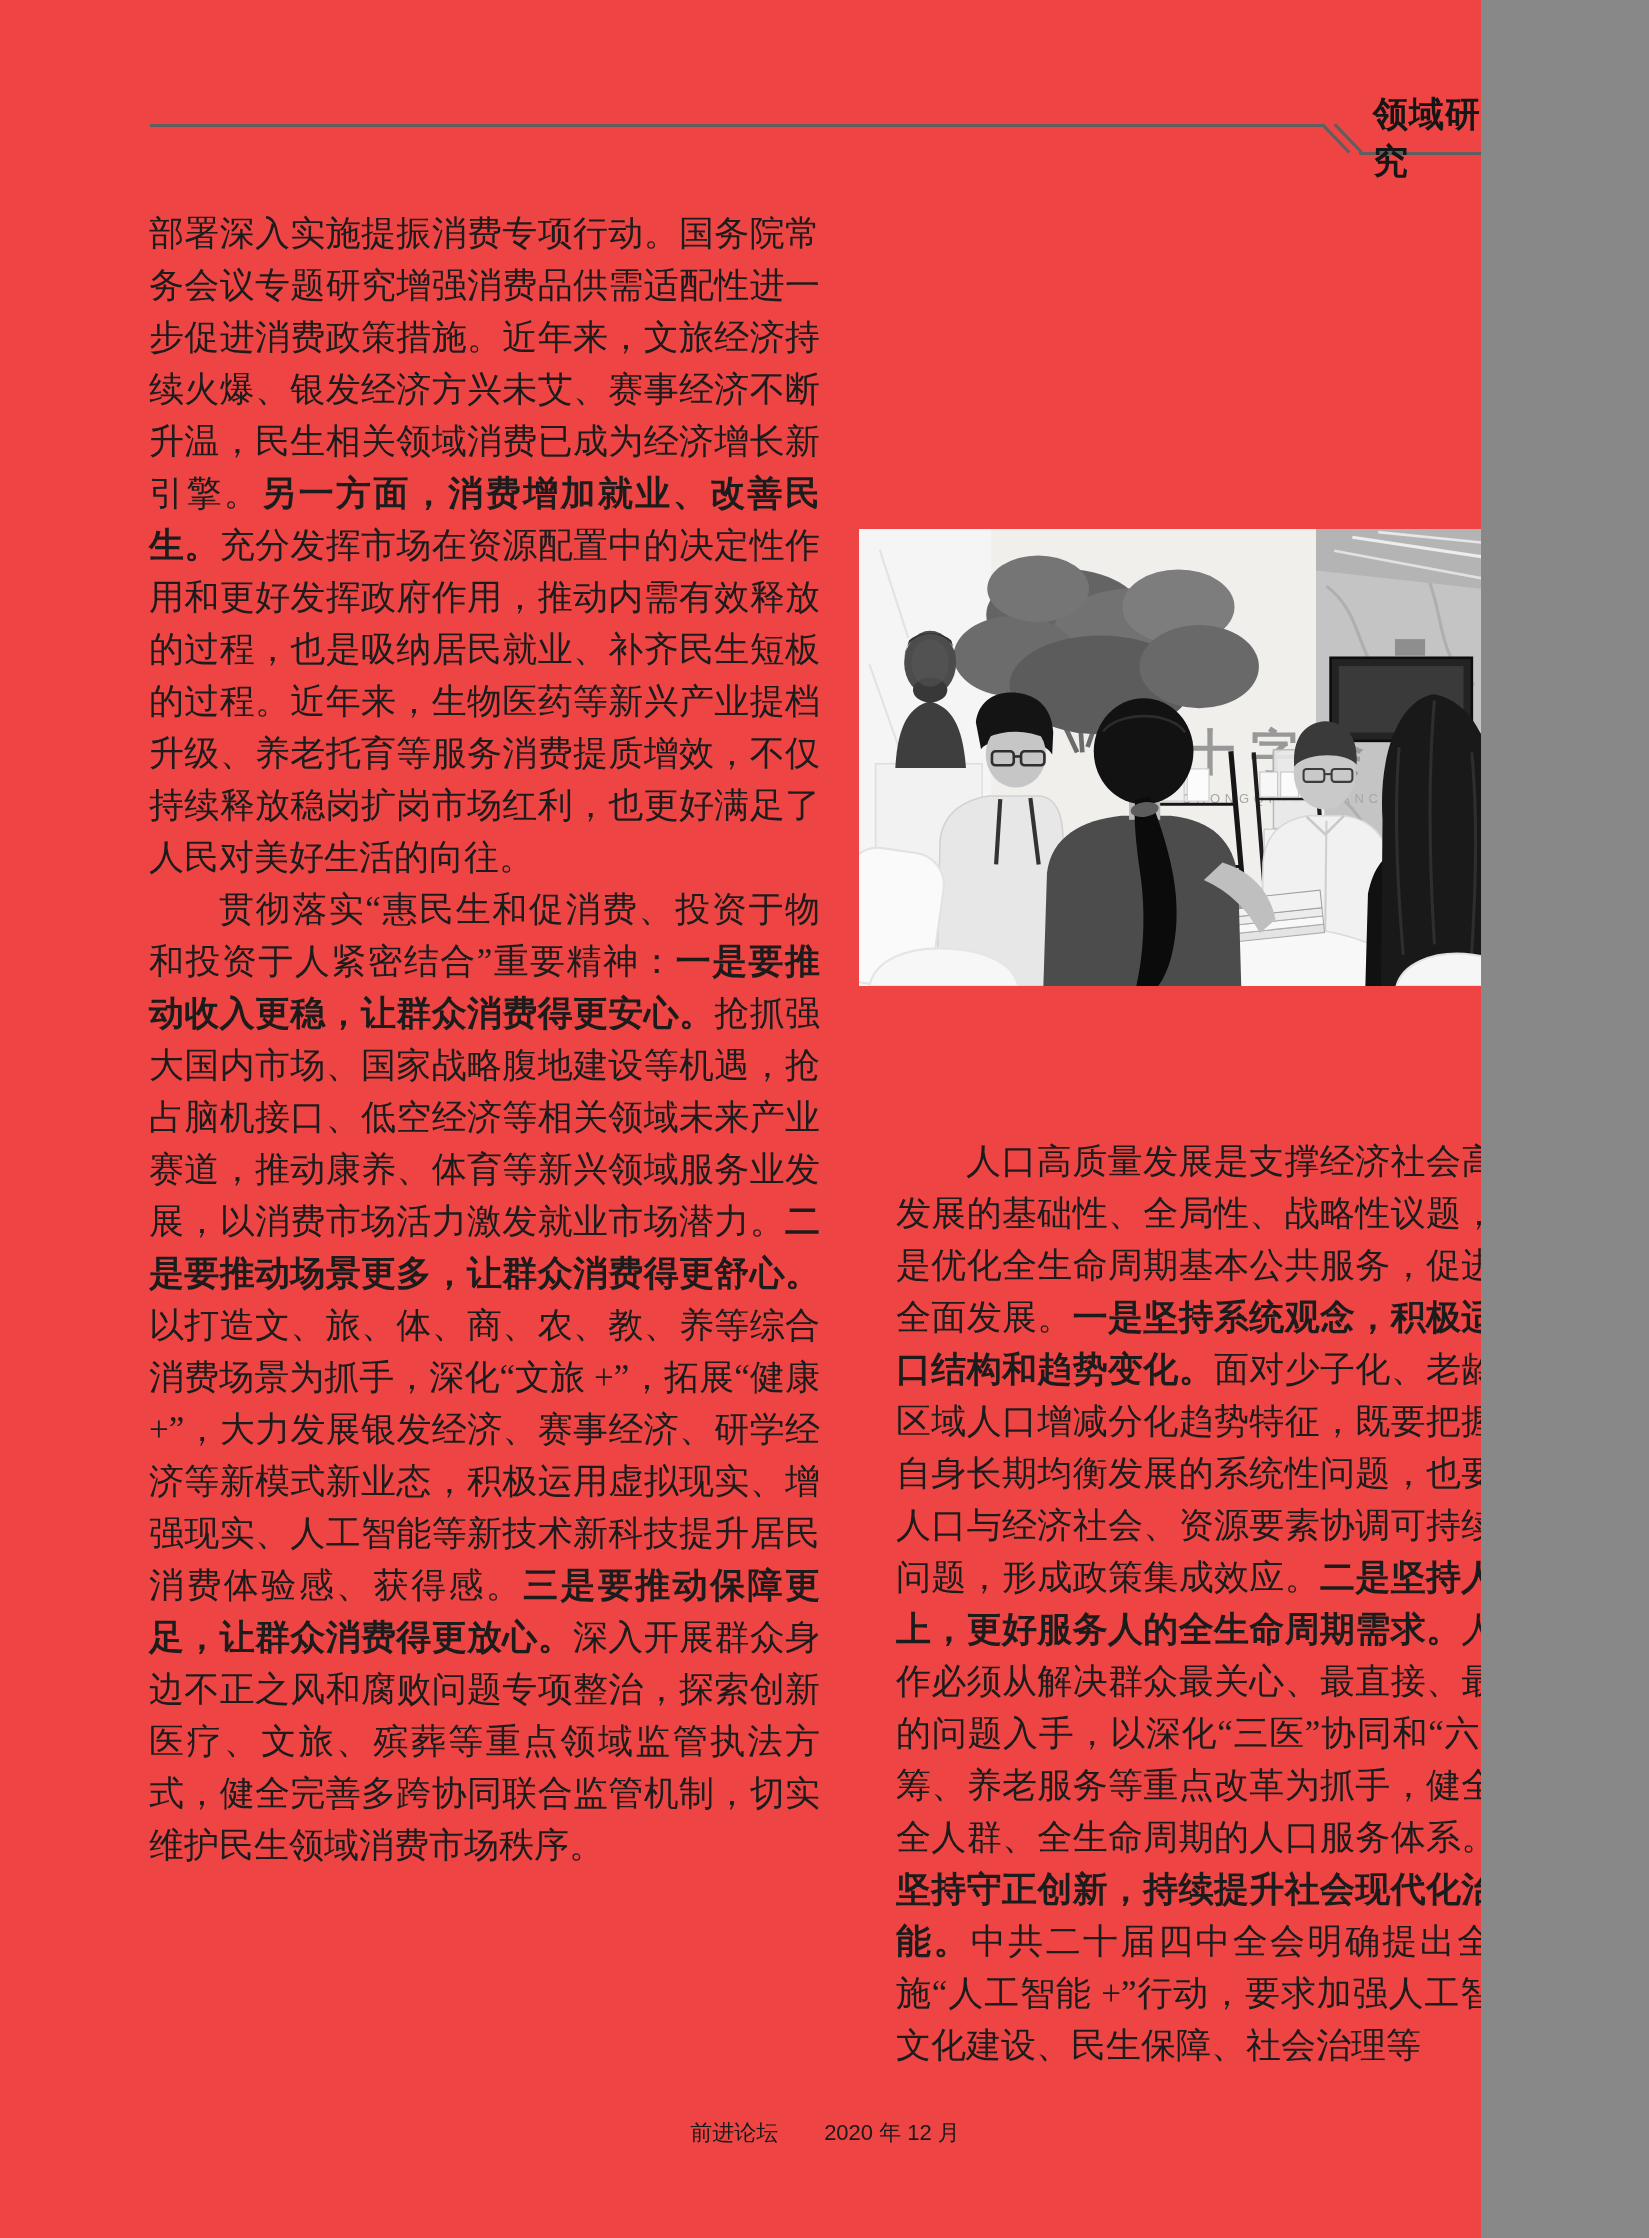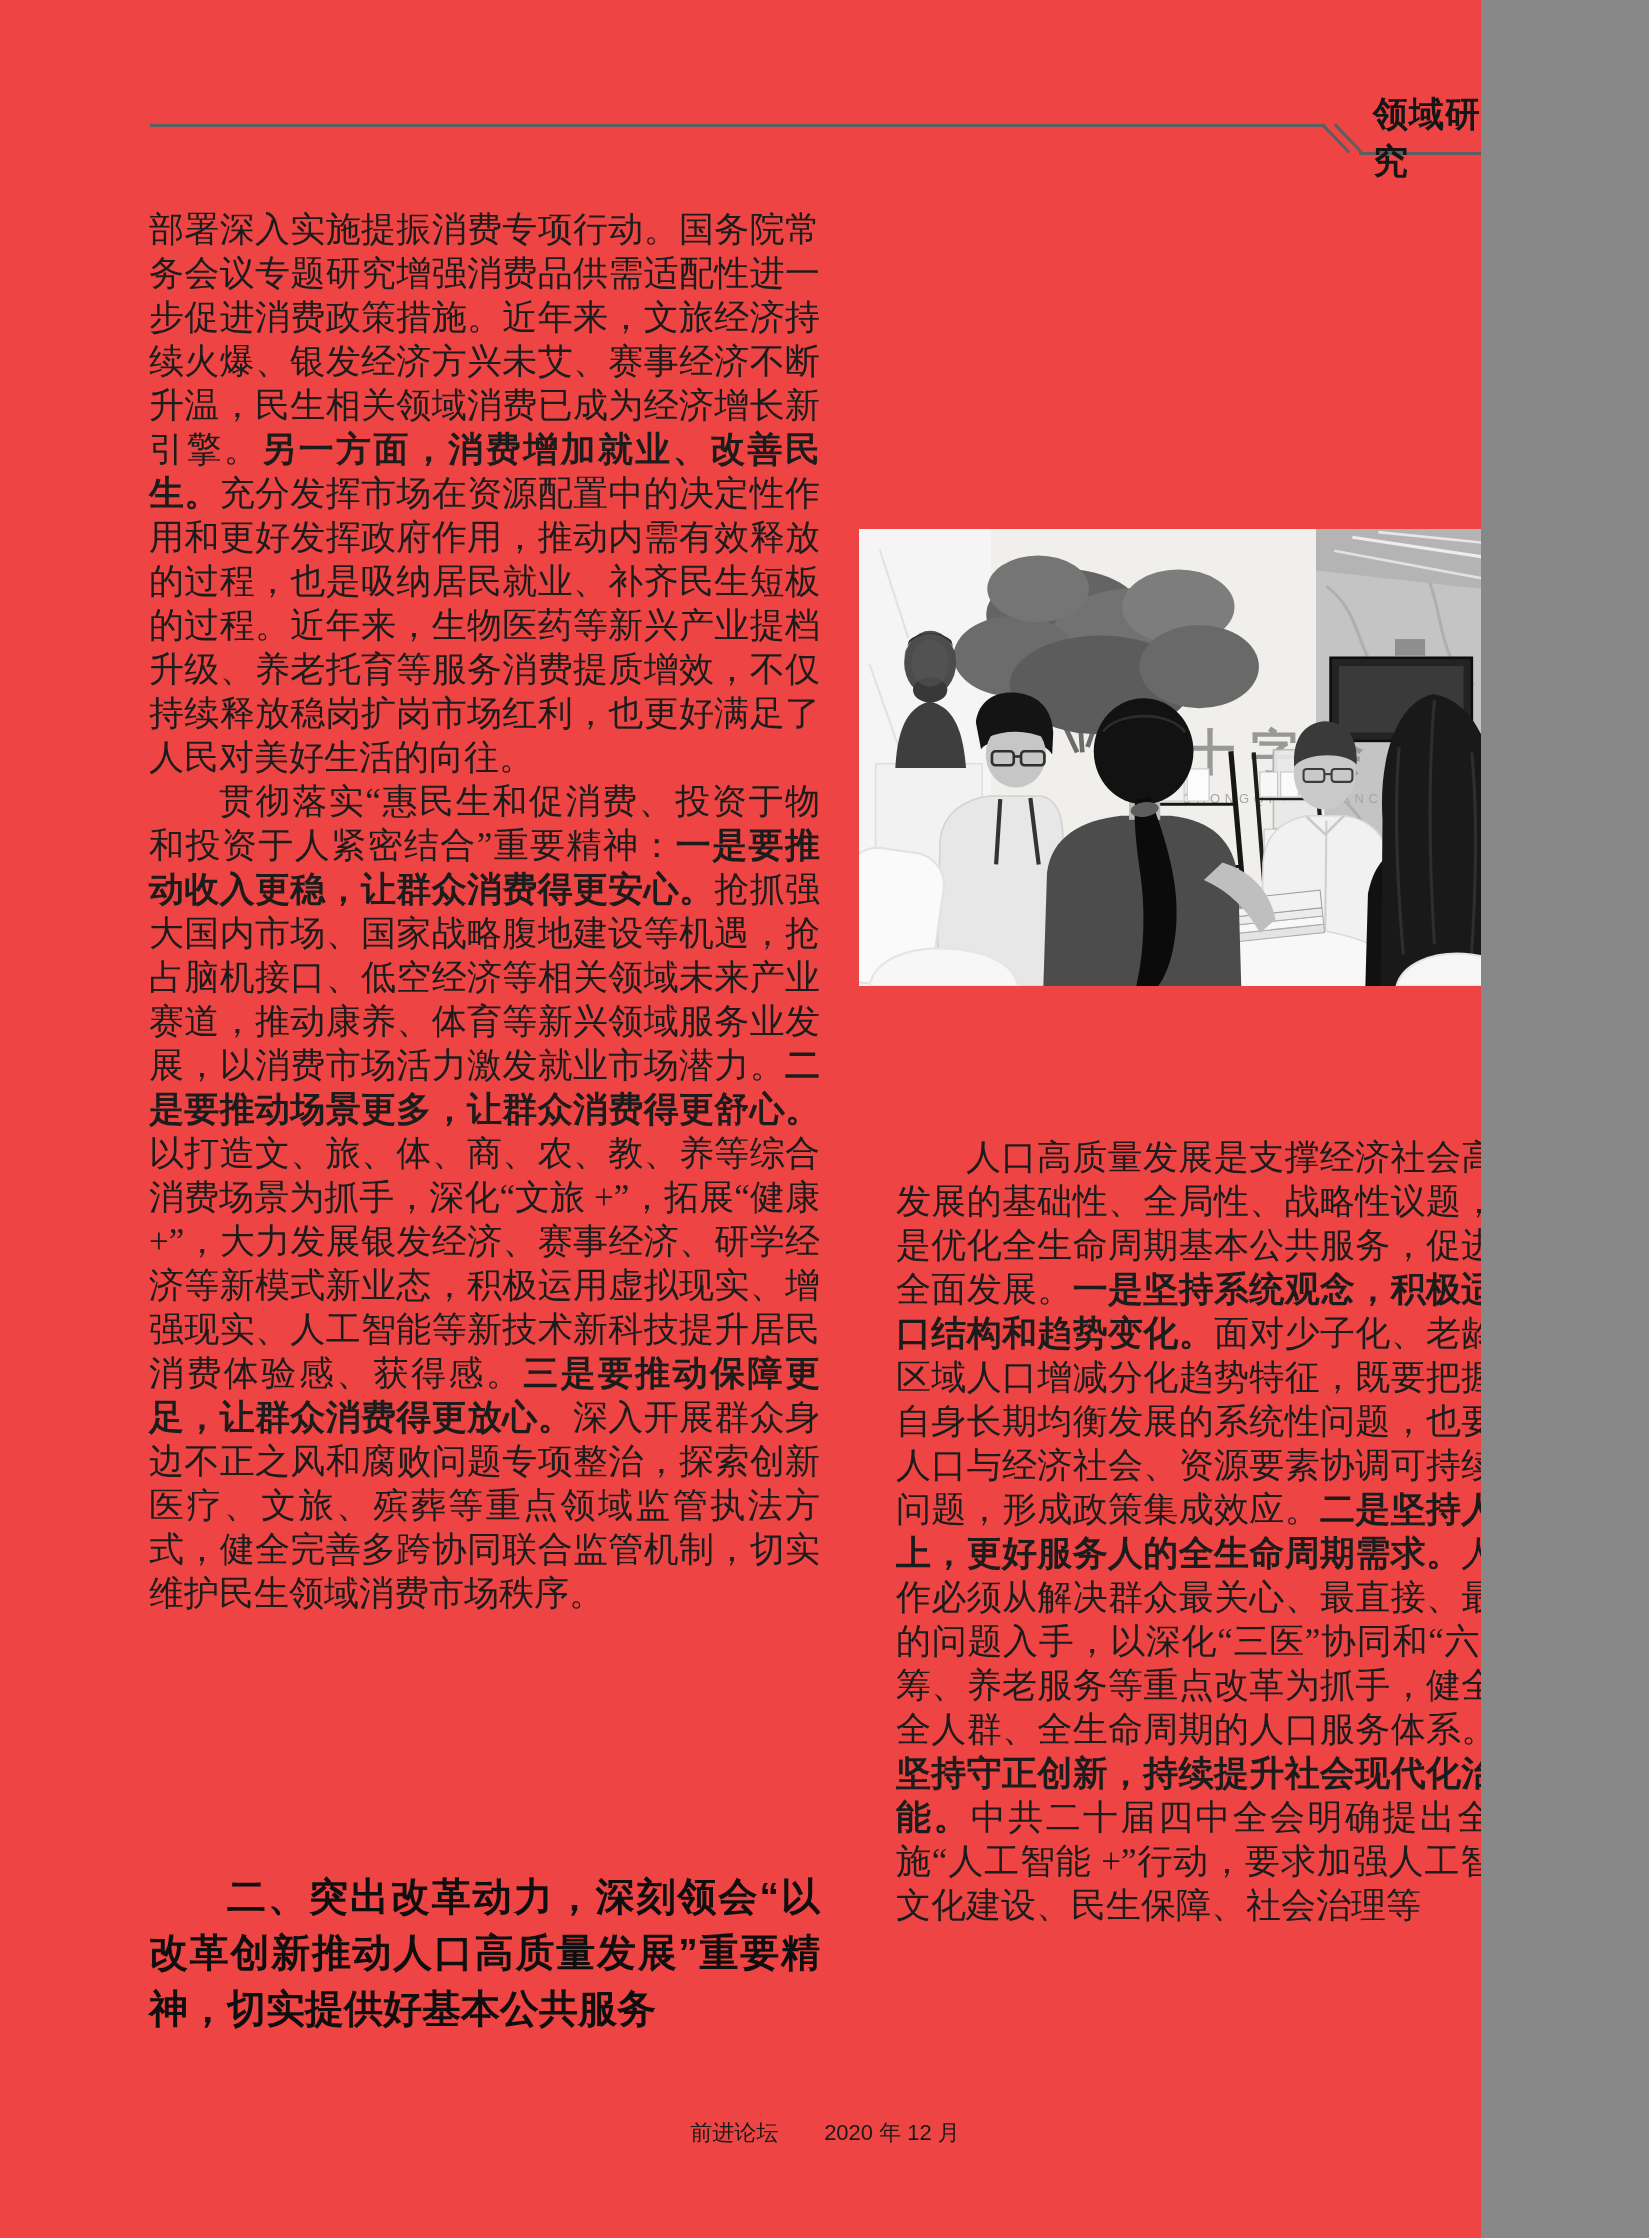--- a/index.html
+++ b/index.html
@@ -8,21 +8,21 @@
   
   .rule{position:absolute;background:#5f5f5f;}
   .rule-main{left:150px;top:124px;width:1175px;height:3.1px;}
   .rule-sub{left:1359px;top:152px;width:143px;height:3.1px;}
   .slashes{position:absolute;left:1315px;top:119px;}
   .section-label{position:absolute;left:1373px;top:91px;font-size:35px;font-weight:700;
                  letter-spacing:1px;color:#161616;font-family:"Liberation Serif","DejaVu Serif",serif;}
   .target-icon{position:absolute;left:1521px;top:101px;}
   
   .col{position:absolute;width:671px;text-align:justify;}
-  .col p{margin:0;font-size:35px;line-height:44px;}
+  .col p{margin:0;font-size:35px;line-height:52px;}
   .col p.indent{text-indent:2em;}
   .col .b{font-weight:700;}
   .col-left{left:149px;top:208px;}
   .col-right-top{left:859px;top:208px;}
   .col-right-bottom{left:896px;top:1136px;}
   .section-heading{position:absolute;left:149px;top:1869px;width:671px;margin:0;
                    font-family:"Liberation Sans","DejaVu Sans",sans-serif;
                    font-size:39px;line-height:56px;font-weight:700;color:#0f0f0f;
                    text-align:justify;text-indent:2em;}
   
@@ -56,21 +56,20 @@
   <svg class="target-icon" width="28" height="35" viewBox="0 0 54 68">
     <ellipse cx="27" cy="34" rx="24" ry="30" fill="#ffffff" stroke="#222222" stroke-width="4"></ellipse>
     <ellipse cx="27" cy="34" rx="13" ry="18" fill="#9a9a9a"></ellipse>
   </svg>
 
   <section class="col col-left">
       <p class=""><span>部署深入实施提振消费专项行动。国务院常务会议专题研究增强消费品供需适配性进一步促进消费政策措施。近年来，文旅经济持续火爆、银发经济方兴未艾、赛事经济不断升温，民生相关领域消费已成为经济增长新引擎。</span><span class="b">另一方面，消费增加就业、改善民生。</span><span>充分发挥市场在资源配置中的决定性作用和更好发挥政府作用，推动内需有效释放的过程，也是吸纳居民就业、补齐民生短板的过程。近年来，生物医药等新兴产业提档升级、养老托育等服务消费提质增效，不仅持续释放稳岗扩岗市场红利，也更好满足了人民对美好生活的向往。</span></p>
       <p class="indent"><span>贯彻落实“惠民生和促消费、投资于物和投资于人紧密结合”重要精神：</span><span class="b">一是要推动收入更稳，让群众消费得更安心。</span><span>抢抓强大国内市场、国家战略腹地建设等机遇，抢占脑机接口、低空经济等相关领域未来产业赛道，推动康养、体育等新兴领域服务业发展，以消费市场活力激发就业市场潜力。</span><span class="b">二是要推动场景更多，让群众消费得更舒心。</span><span>以打造文、旅、体、商、农、教、养等综合消费场景为抓手，深化“文旅 +”，拓展“健康 +”，大力发展银发经济、赛事经济、研学经济等新模式新业态，积极运用虚拟现实、增强现实、人工智能等新技术新科技提升居民消费体验感、获得感。</span><span class="b">三是要推动保障更足，让群众消费得更放心。</span><span>深入开展群众身边不正之风和腐败问题专项整治，探索创新医疗、文旅、殡葬等重点领域监管执法方式，健全完善多跨协同联合监管机制，切实维护民生领域消费市场秩序。</span></p>
     </section>
 
-  <h2 class="section-heading">二、突出改革动力，深刻领会“以改革创新推动人口高质量发展”重要精神，切实提供好基本公共服务</h2>
 
 
   <figure class="photo">
     <svg viewBox="0 0 1240 880" preserveAspectRatio="none">
 
       <rect x="0" y="0" width="1240" height="880" fill="#ebebeb"></rect>
       <rect x="0" y="0" width="255" height="880" fill="#f5f5f5"></rect>
       <path d="M40,40 L95,210 M20,260 L80,430" stroke="#e2e2e2" stroke-width="4" fill="none"></path>
       <rect x="255" y="0" width="625" height="880" fill="#f0efec"></rect>
       <rect x="880" y="0" width="360" height="880" fill="#c4c4c4"></rect>

